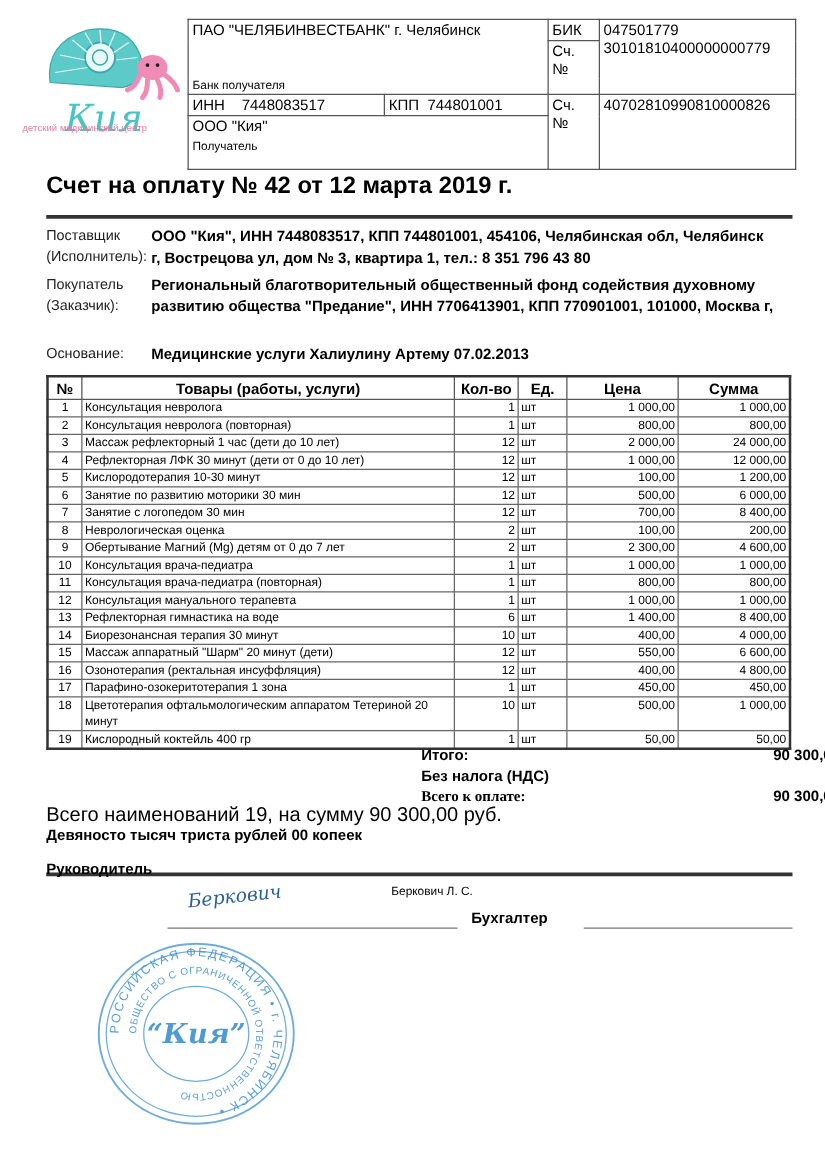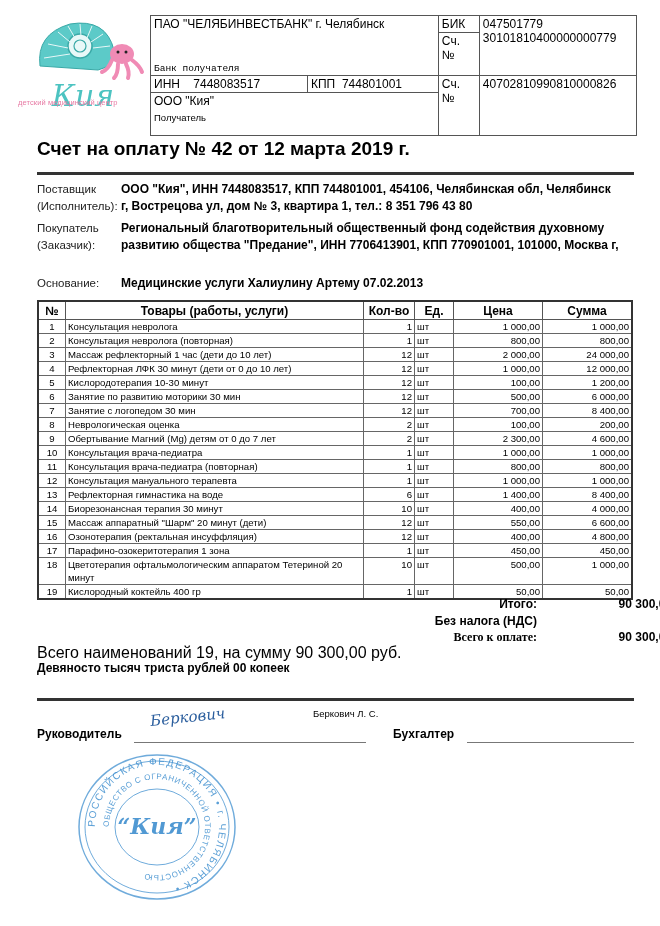--- a/index.html
+++ b/index.html
@@ -32,21 +32,21 @@
                 border:2px solid #333; font-size:9.6px; }
   table.items th { border:1px solid #555; font-size:12px; font-weight:bold; padding:1px 2px; height:15px; }
   table.items td { border:1px solid #666; padding:0 2px; height:13px; line-height:13px; vertical-align:top; }
   table.items td.n { text-align:center; width:22px; }
   table.items td.q { text-align:right; width:46px; }
   table.items td.u { text-align:left; width:34px; }
   table.items td.p { text-align:right; width:84px; }
   table.items td.s { text-align:right; width:84px; }
 
   .totals { font-size:12px; font-weight:bold; }
-  .tlabel { position:absolute; text-align:right; width:200px; left:337px; }
+  .tlabel { position:absolute; width:200px; left:337px; }
   .tvalue { position:absolute; text-align:right; width:100px; left:528px;padding-left:44px; }
 
   #rule2 { left:37px; top:698px; width:597px; height:3px; background:#333; }
   .sign { font-size:12px; font-weight:bold; }
   .line { height:1px; background:#777; }
 </style>
 </head>
 <body>
 
 <div id="logo" class="abs">
@@ -82,21 +82,21 @@
     <td style="width:34px;height:14px;">БИК</td>
     <td rowspan="2" style="border-bottom:none;">
       <div>047501779</div>
       <div>30101810400000000779</div>
     </td>
   </tr>
   <tr>
     <td style="height:26px;border-bottom:none;">Сч. №</td>
   </tr>
   <tr>
-    <td colspan="2" class="small" style="border-top:none;height:10px;padding-top:0;font-family:Liberation Mono, monospace;">Банк получателя</td>
+    <td colspan="2" class="small" style="border-top:none;height:10px;padding-top:0;">Банк получателя</td>
     <td style="border-top:none;"></td>
     <td style="border-top:none;"></td>
   </tr>
   <tr>
     <td style="width:150px;">
       <span>ИНН</span>&nbsp;&nbsp;&nbsp;
       <span>7448083517</span>
     </td>
     <td>
       <span>КПП</span>&nbsp;
@@ -312,25 +312,25 @@
   <div class="tvalue" style="top:614px;">-</div>
   <div class="tlabel" style="top:630px;font-family:Liberation Serif, serif;">Всего к оплате:</div>
   <div class="tvalue" style="top:630px;">90 300,00</div>
 </div>
 
 <div class="abs" style="left:37px;top:644px;font-size:16px;">Всего наименований 19, на сумму 90 300,00 руб.</div>
 <div class="abs" style="left:37px;top:661px;font-size:12px;font-weight:bold;">Девяносто тысяч триста рублей 00 копеек</div>
 
 <div id="rule2" class="abs"></div>
 
-<div class="abs sign" style="left:37px;top:727px;">Руководитель</div>
+<div class="abs sign" style="left:37px;top:688px;">Руководитель</div>
 <div class="abs line" style="left:134px;top:742px;width:232px;"></div>
 <div class="abs" style="left:150px;top:708px;font-family:'DejaVu Serif',serif;font-style:italic;font-size:15px;color:#2c5f9e;transform:rotate(-6deg);">Беркович</div>
 <div class="abs" style="left:296px;top:708px;font-size:9.5px;padding-left:17px;">Беркович Л. С.</div>
-<div class="abs sign" style="left:393px;top:727px;">Бухгалтер</div>
+<div class="abs sign" style="left:377px;top:727px;">Бухгалтер</div>
 <div class="abs line" style="left:467px;top:742px;width:167px;"></div>
 
 <div class="abs" style="left:72px;top:752px;width:170px;height:150px;">
   <svg width="170" height="150" viewBox="0 0 170 150">
     <defs>
       <path id="outerArc" d="M85 75 m-62 0 a62 62 0 1 1 124 0 a62 62 0 1 1 -124 0"></path>
       <path id="innerArc" d="M85 75 m-48 0 a48 48 0 1 1 96 0 a48 48 0 1 1 -96 0"></path>
     </defs>
     <ellipse cx="85" cy="75" rx="78" ry="72" fill="none" stroke="#3f8fcf" stroke-width="1.5" opacity="0.75"></ellipse>
     <ellipse cx="85" cy="75" rx="72" ry="66" fill="none" stroke="#3f8fcf" stroke-width="1" opacity="0.75"></ellipse>

